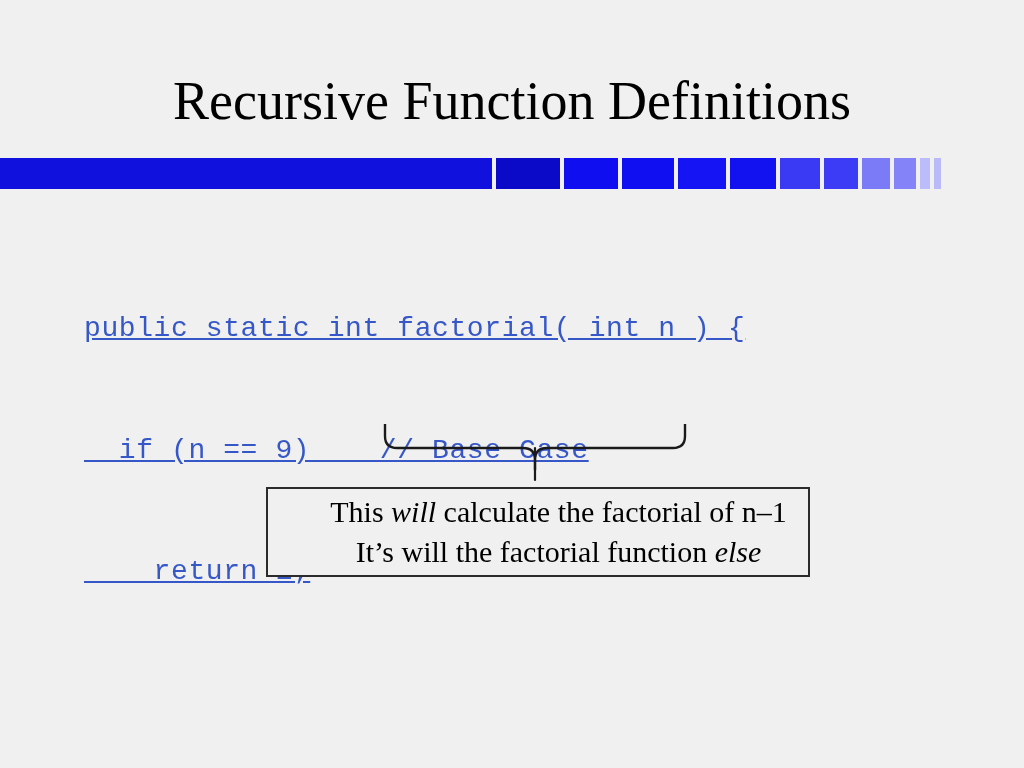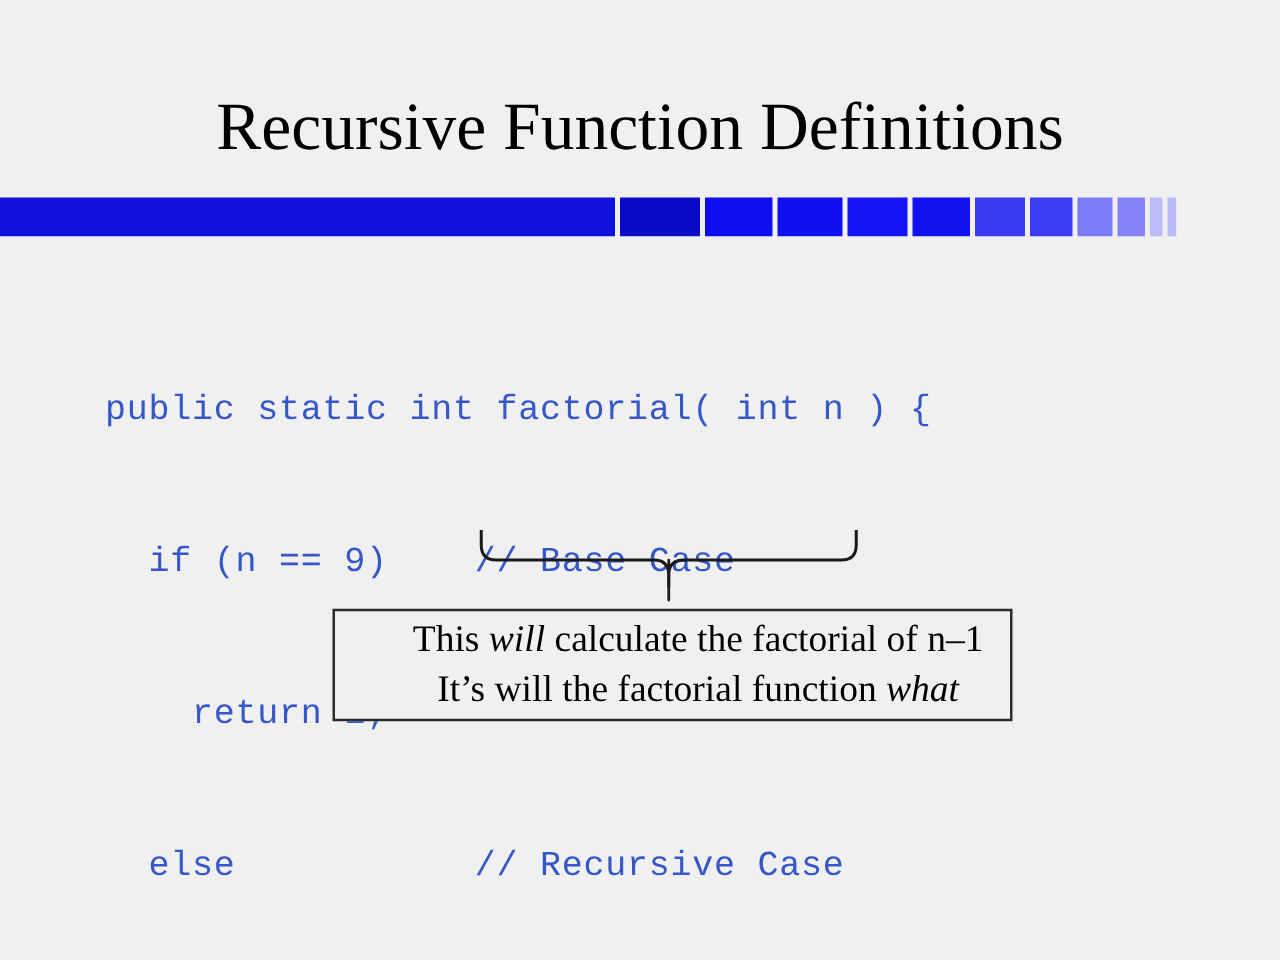--- a/index.html
+++ b/index.html
@@ -61,20 +61,21 @@
     font-family: "Liberation Mono", "DejaVu Sans Mono", monospace;
     font-size: 28px;
     line-height: 40.5px;
     color: #3657c8;
     white-space: pre;
     letter-spacing: 0.6px;
   }
   .code-line {
     white-space: pre;
     height: 40.5px;
+    text-decoration: underline;
   }
 
   
   .brace {
     position: absolute;
     left: 380px;
     top: 424px;
     width: 310px;
     height: 62px;
     pointer-events: none;
@@ -126,21 +127,20 @@
       <div class="bar-seg" style="width: 28px; background: rgb(123, 123, 248); margin-left: 4px;"></div>
       <div class="bar-seg" style="width: 22px; background: rgb(132, 132, 248); margin-left: 4px;"></div>
       <div class="bar-seg" style="width: 10px; background: rgb(188, 188, 250); margin-left: 4px;"></div>
       <div class="bar-seg" style="width: 7px; background: rgb(186, 186, 248); margin-left: 4px;"></div>
     </div>
 
   <div class="code">
     <div class="code-line">public static int factorial( int n ) {</div>
     <div class="code-line">  if (n == 9)    // Base Case</div>
     <div class="code-line">    return 1;</div>
-    <div class="code-line">  else           // Recursive Case</div>
     
     
   </div>
 
   <svg class="brace" viewBox="0 0 310 62">
     <path d="M 5 0
              L 5 12
              Q 5 24 17 24
              L 143 24
              Q 155 24 155 36
@@ -151,17 +151,17 @@
              Q 305 24 305 12
              L 305 0" fill="none" stroke="#1a1a1a" stroke-width="2.4" stroke-linecap="round"></path>
     <path d="M 155 24 L 155 56" fill="none" stroke="#1a1a1a" stroke-width="2.2" stroke-linecap="round"></path>
   </svg>
 
   <div class="callout">
     <div class="callout-line">
       <span>This </span><em>will</em><span> calculate the factorial of n–1</span>
     </div>
     <div class="callout-line">
-      <span>It’s will the factorial function </span><em>what</em><span></span>
+      <span>It’s will the factorial function </span><em>else</em><span></span>
     </div>
   </div>
 
 </div>
 
 </body></html>

